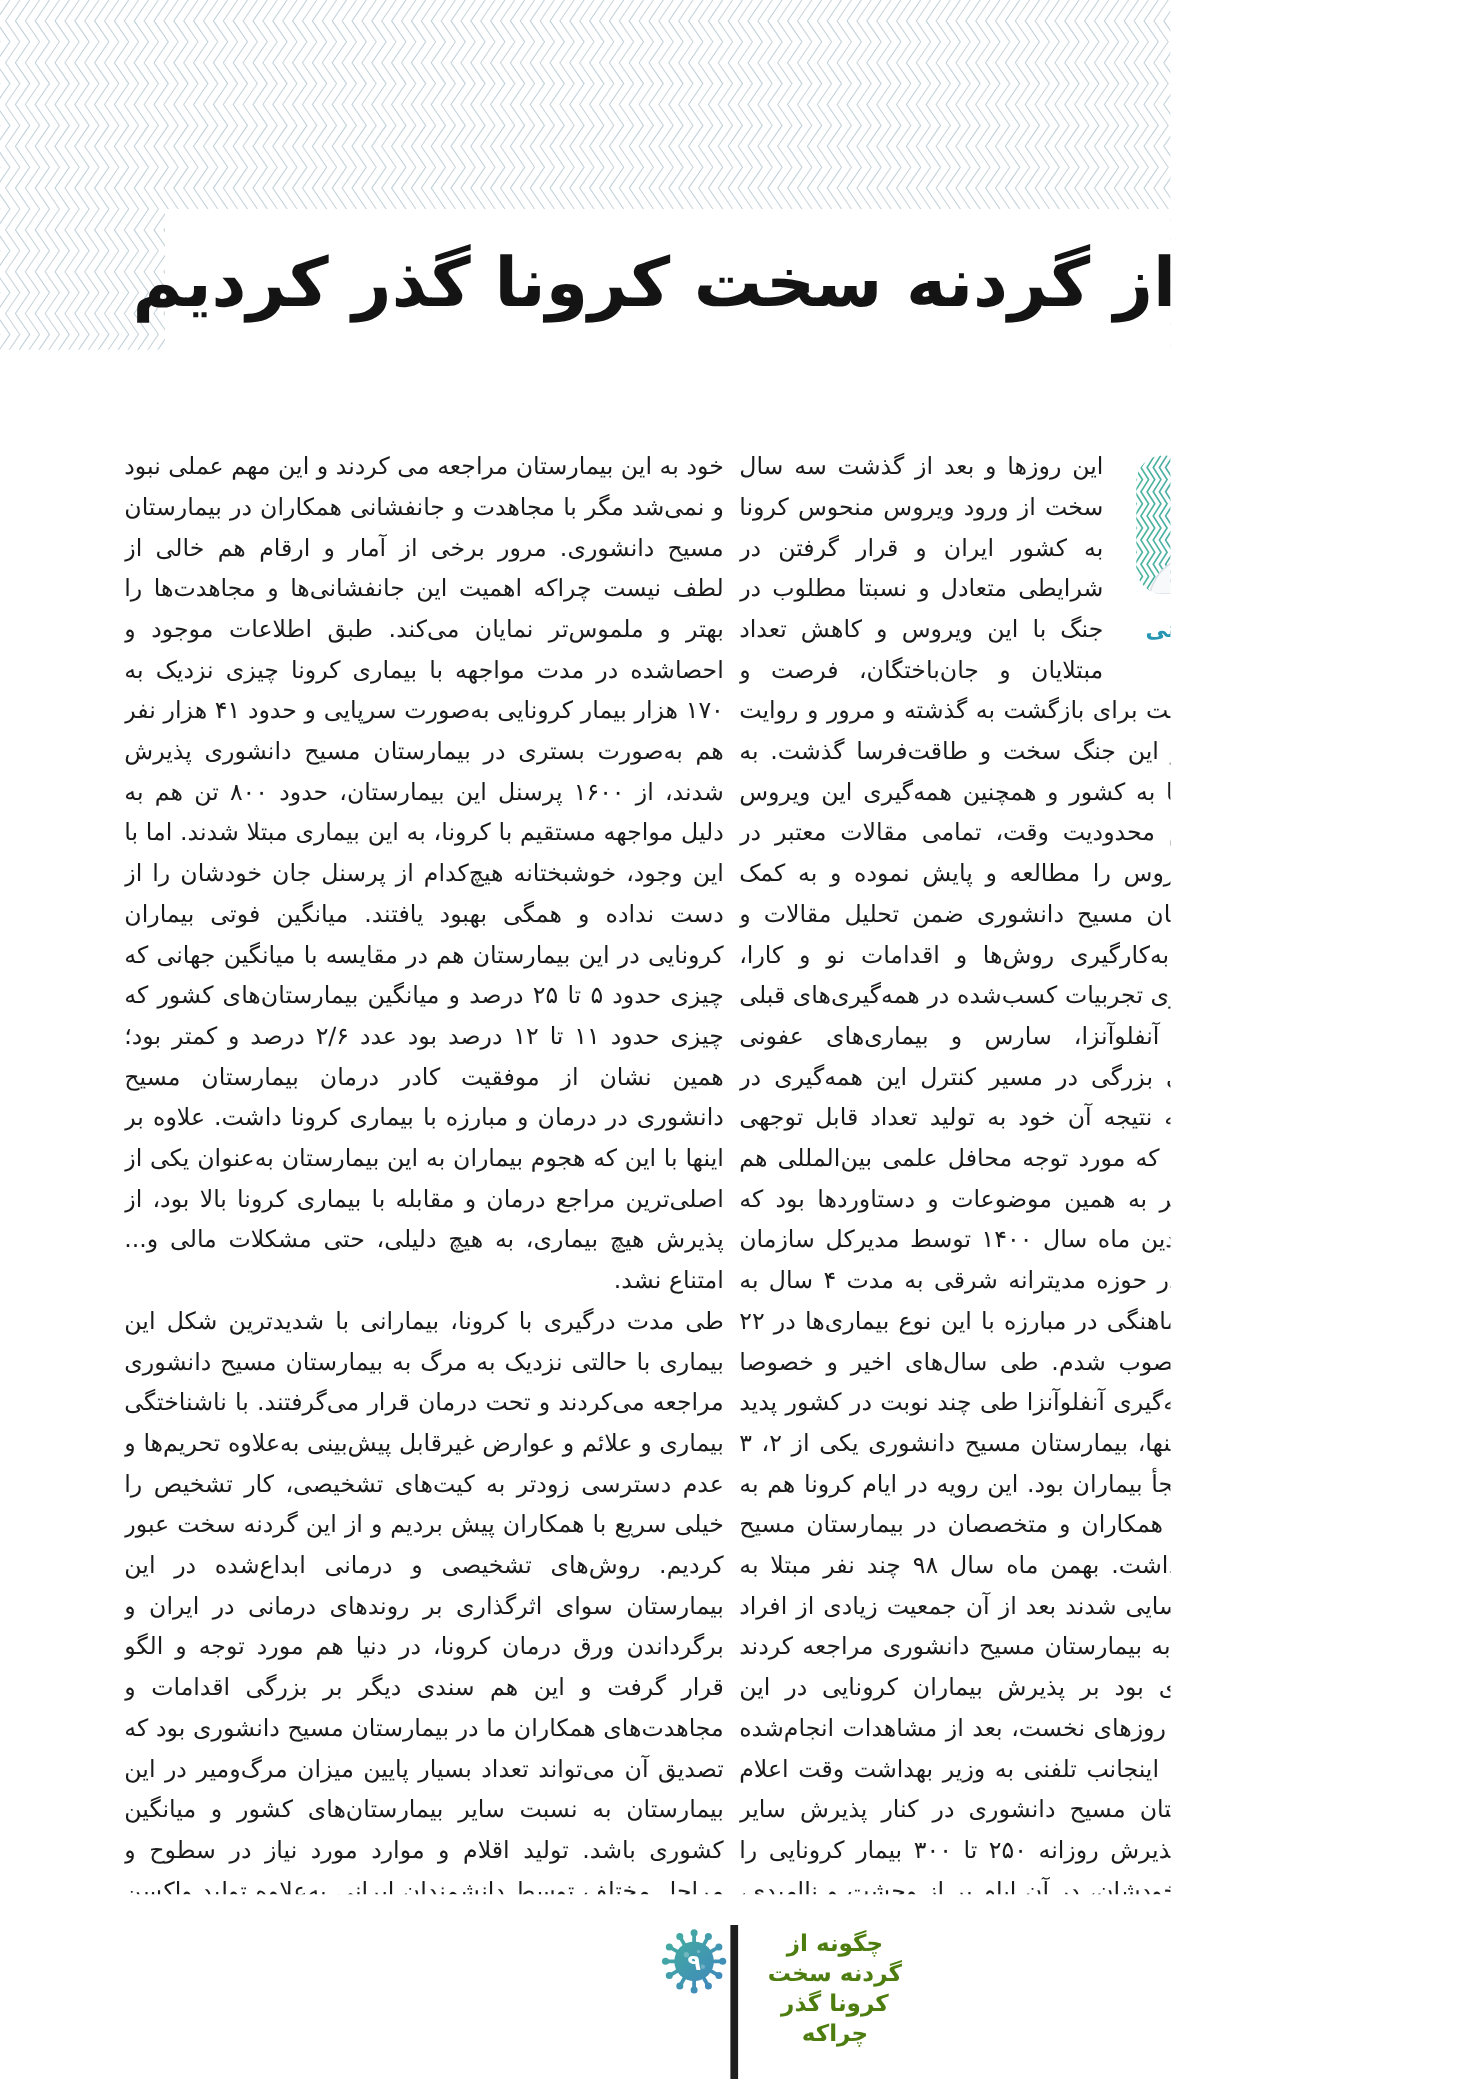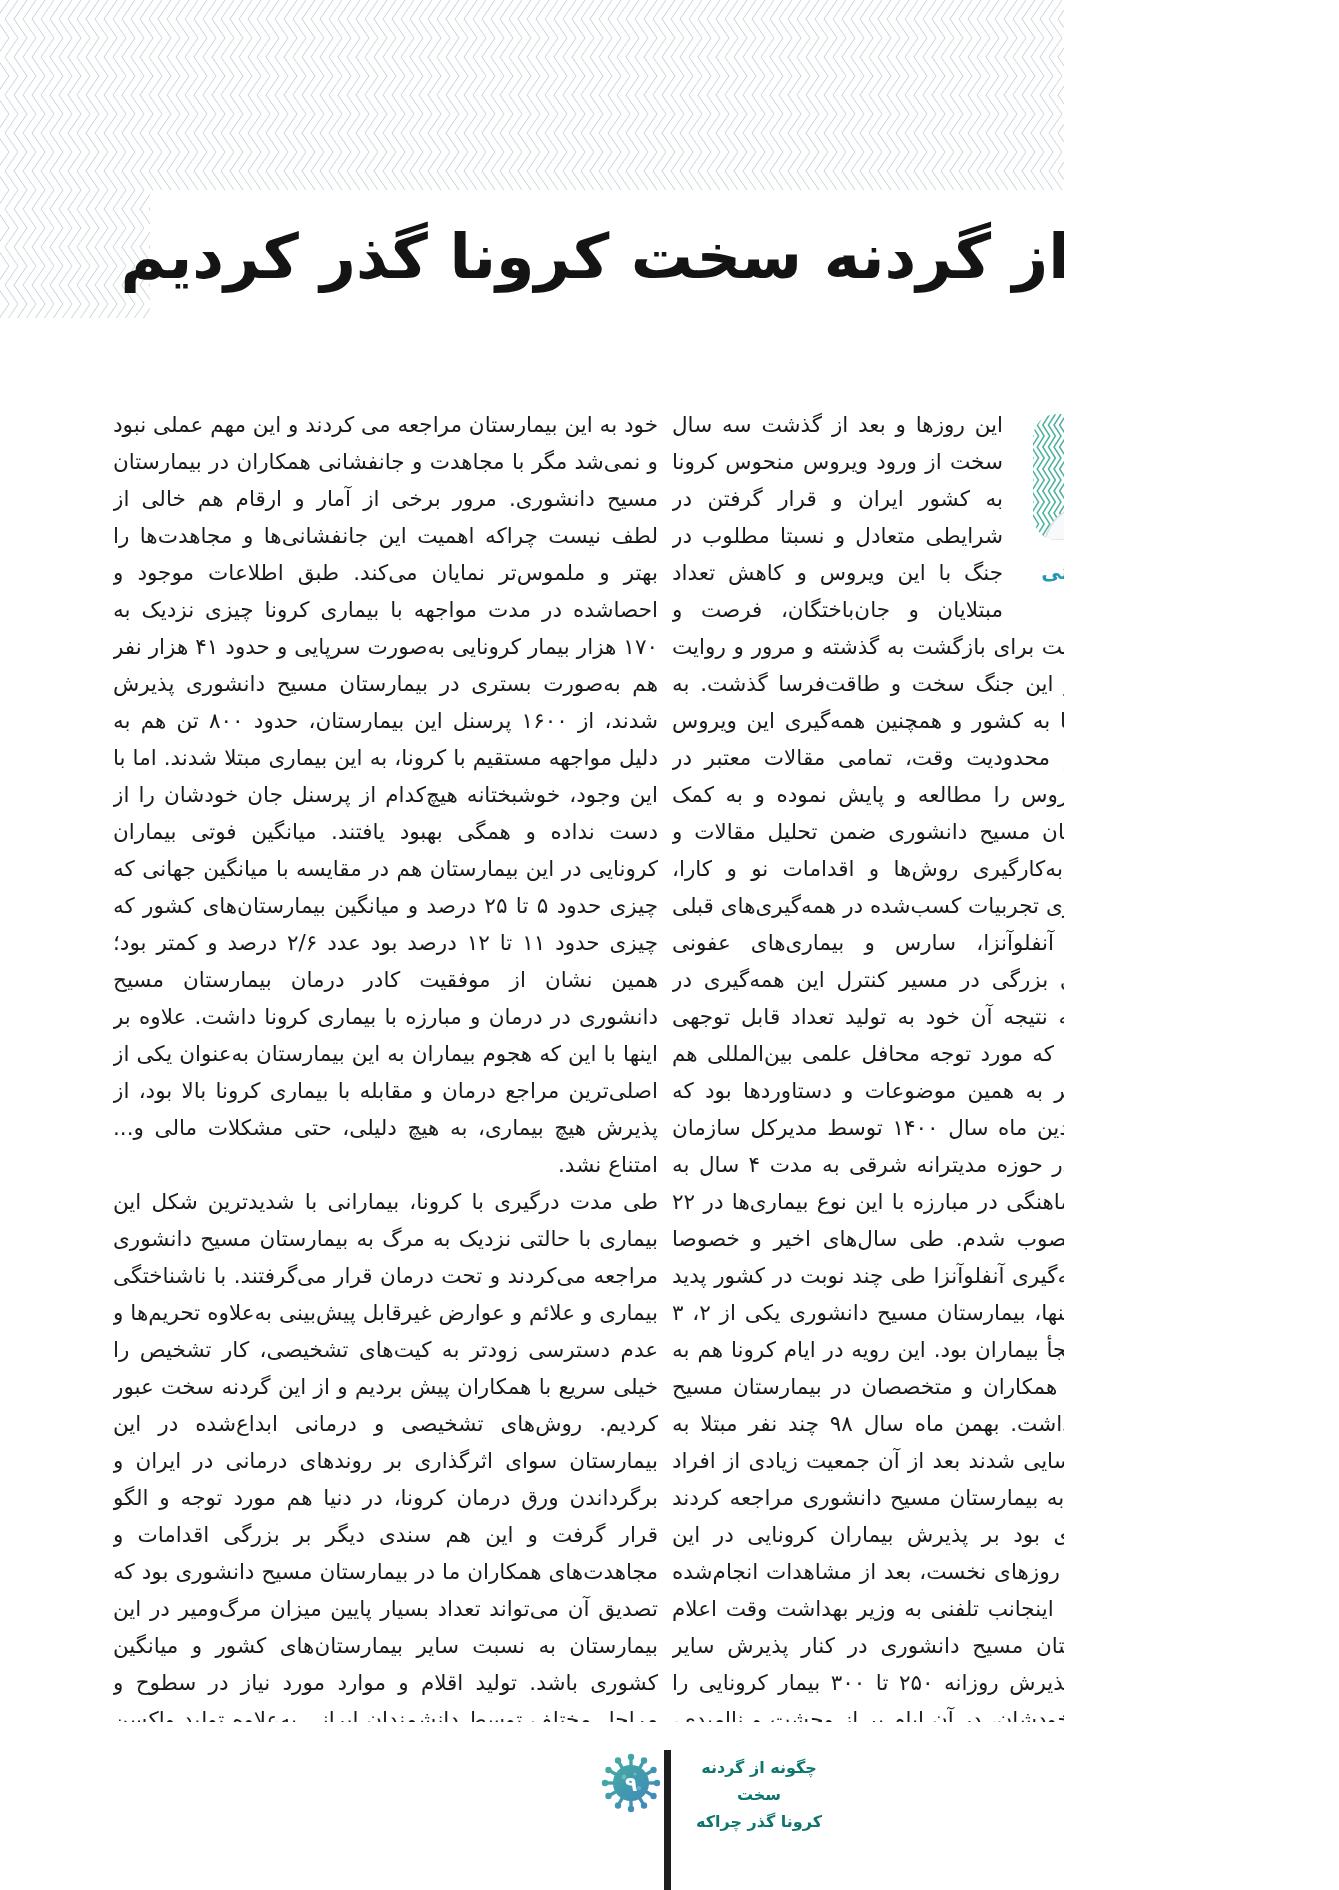--- a/index.html
+++ b/index.html
@@ -54,21 +54,21 @@
     display:inline-block;margin-top:5px;
     padding:5px 10px 6px 10px;border-radius:15px;
     background:linear-gradient(90deg,#3e7fc1 0%,#41ab9e 100%);
     color:#ffffff;font-size:13px;font-weight:bold;white-space:nowrap;
   }
   
   .virus-wrap{position:absolute;left:598px;top:1750px;}
   .footer-bar{position:absolute;left:664px;top:1750px;width:7px;height:140px;background:#1e1e1e;}
   .footer-title{
     position:absolute;left:686px;top:1754px;width:146px;
-    font-size:16px;font-weight:bold;line-height:27px;color:#0f766e;
+    font-size:21px;font-weight:bold;line-height:27px;color:#4d7c0f;
     text-align:center;direction:rtl;
   }
 </style>
 </head>
 <body>
 
 <div class="page">
 
   <svg id="hdr-chev" class="header-pattern" width="1339" height="318">
       <polyline points="0,0 -13,19 0,38 -13,57 0,76 -13,95 0,114 -13,133 0,152 -13,171 0,190 -13,209 0,228 -13,247 0,266 -13,285 0,304 -13,323" fill="none" stroke="#ccd6db" stroke-width="1"></polyline>

